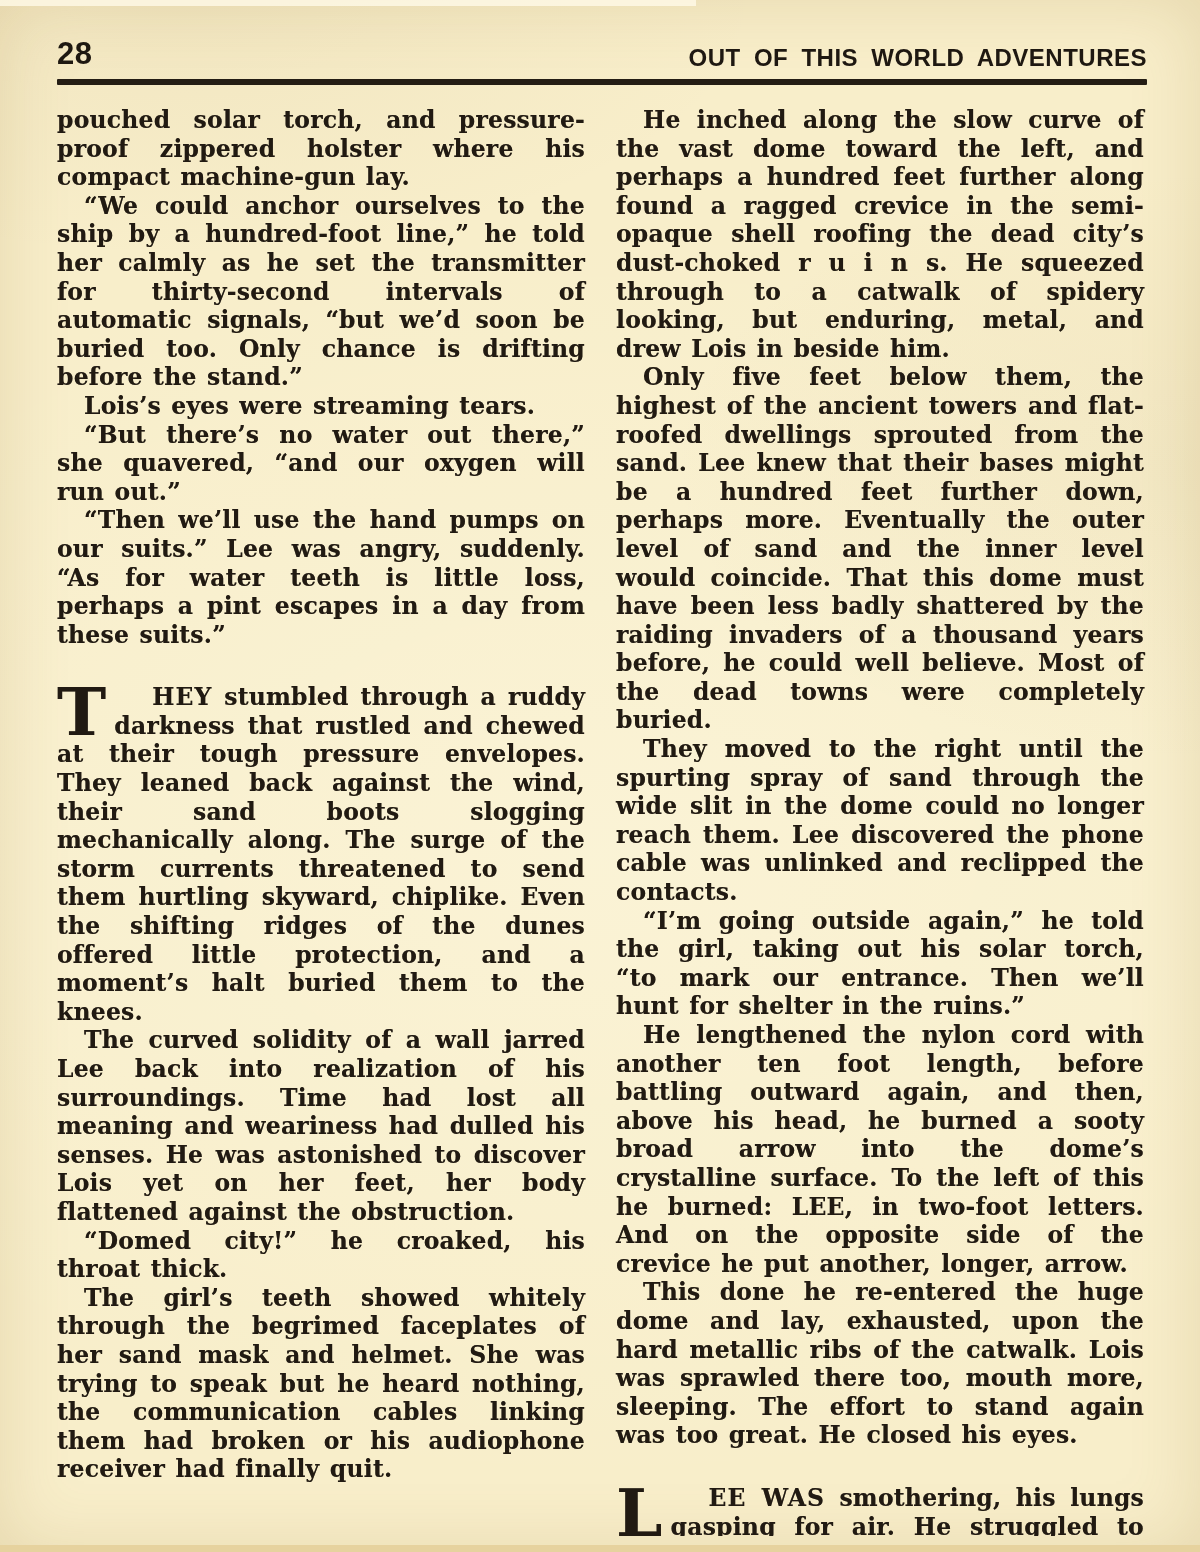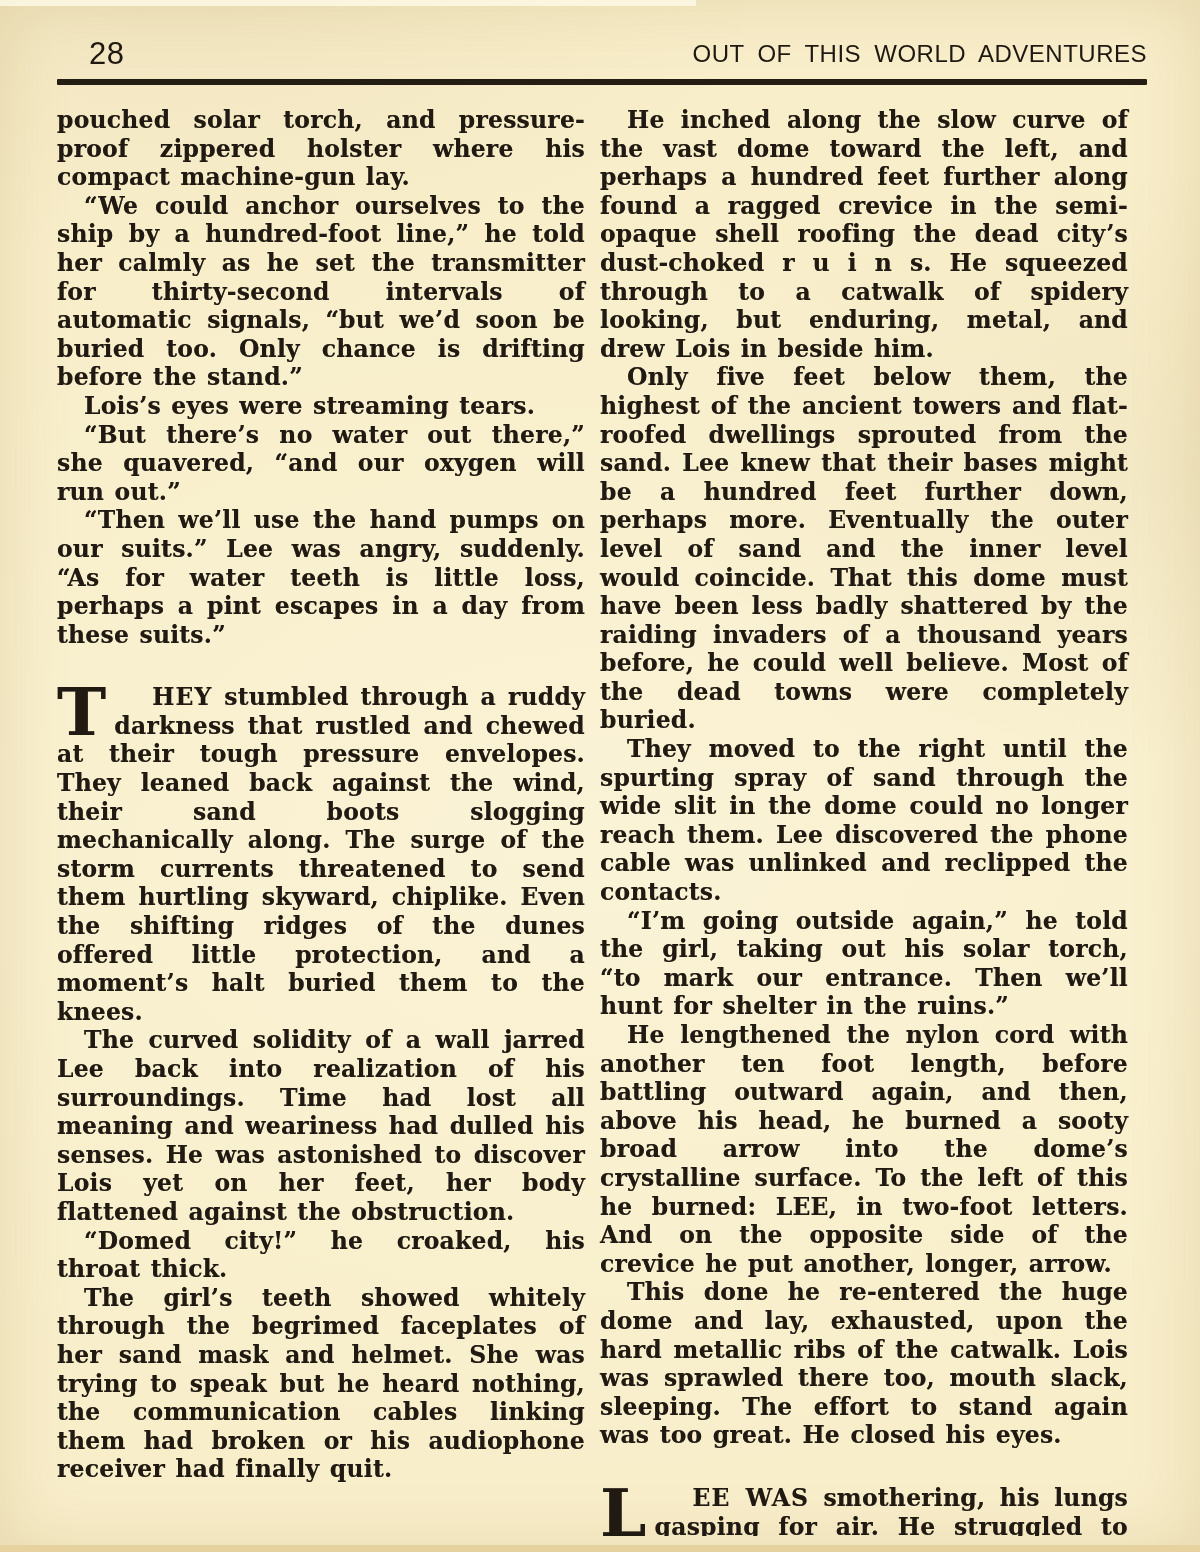--- a/index.html
+++ b/index.html
@@ -22,29 +22,29 @@
   }
   .top-edge{
     position:absolute;top:0;left:0;width:58%;height:6px;
     background:rgba(255,250,232,0.8);
   }
   .bottom-edge{
     position:absolute;bottom:0;left:0;width:100%;height:7px;
     background:#e6d29e;
   }
   .hdr{
-    display:flex;justify-content:space-between;align-items:center;
+    display:flex;justify-content:space-between;align-items:flex-end;
     font-family:"Liberation Sans", sans-serif;
-    font-weight:normal;color:#1e1811;margin-left:32px;
+    font-weight:bold;color:#1e1811;
   }
   .pagenum{font-size:31px;letter-spacing:0.5px;}
   .title{font-size:24px;letter-spacing:0.5px;word-spacing:6px;}
   .rule{height:6px;background:#241d14;margin-top:7px;border-radius:1px;}
   .cols{
-    display:flex;gap:15px;margin-top:21px;
+    display:flex;gap:31px;margin-top:21px;
     height:1430px;overflow:hidden;
   }
   .col{
     width:528px;flex:0 0 528px;
     font-family:"DejaVu Serif", serif;
     font-weight:700;
     font-size:23.5px;
     line-height:28.6px;
     letter-spacing:0.2px;
     word-spacing:2px;
@@ -91,21 +91,21 @@
       <p>“Domed city!” he croaked, his throat thick.</p>
       <p>The girl’s teeth showed whitely through the begrimed faceplates of her sand mask and helmet. She was trying to speak but he heard nothing, the communication cables linking them had broken or his audiophone receiver had finally quit.</p>
     </div>
 
     <div class="col">
       <p>He inched along the slow curve of the vast dome toward the left, and perhaps a hundred feet further along found a ragged crevice in the semi-opaque shell roofing the dead city’s dust-choked r u i n s. He squeezed through to a catwalk of spidery looking, but enduring, metal, and drew Lois in beside him.</p>
       <p>Only five feet below them, the highest of the ancient towers and flat-roofed dwellings sprouted from the sand. Lee knew that their bases might be a hundred feet further down, perhaps more. Eventually the outer level of sand and the inner level would coincide. That this dome must have been less badly shattered by the raiding invaders of a thousand years before, he could well believe. Most of the dead towns were completely buried.</p>
       <p>They moved to the right until the spurting spray of sand through the wide slit in the dome could no longer reach them. Lee discovered the phone cable was unlinked and reclipped the contacts.</p>
       <p>“I’m going outside again,” he told the girl, taking out his solar torch, “to mark our entrance. Then we’ll hunt for shelter in the ruins.”</p>
       <p>He lengthened the nylon cord with another ten foot length, before battling outward again, and then, above his head, he burned a sooty broad arrow into the dome’s crystalline surface. To the left of this he burned: LEE, in two-foot letters. And on the opposite side of the crevice he put another, longer, arrow.</p>
-      <p>This done he re-entered the huge dome and lay, exhausted, upon the hard metallic ribs of the catwalk. Lois was sprawled there too, mouth slack, sleeping. The effort to stand again was too great. He closed his eyes.</p>
+      <p>This done he re-entered the huge dome and lay, exhausted, upon the hard metallic ribs of the catwalk. Lois was sprawled there too, mouth more, sleeping. The effort to stand again was too great. He closed his eyes.</p>
       <p class="dc">
         <span class="dropcap">L</span><span class="lead">EE WAS</span><span> smothering, his lungs gasping for air. He struggled to an elbow and opened his eyes to a dust-swirling twilight. The storm had not eased while he slept.</span>
       </p>
     </div>
 
   </div>
 
   <div class="bottom-edge"></div>
 </div>
 

